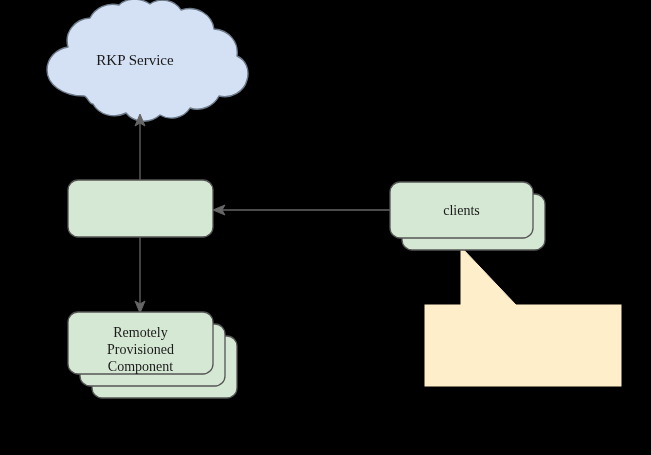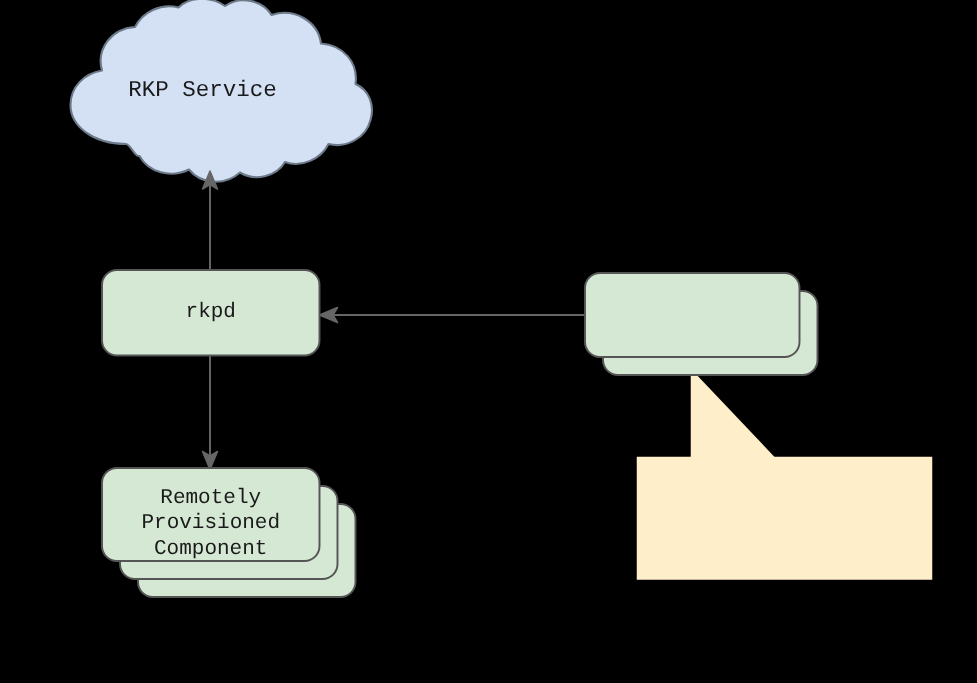--- a/index.html
+++ b/index.html
@@ -27,21 +27,21 @@
     width: 651px;
     height: 455px;
   }
   .node-label {
     position: absolute;
     display: flex;
     align-items: center;
     justify-content: center;
     text-align: center;
     color: #1a1a1a;
-    font-family: Liberation Mono, monospace;
+    font-family: Liberation Serif, serif;
     font-size: 14px;
     line-height: 17px;
     white-space: pre-line;
     pointer-events: none;
   }
   #cloud-label {
     left: 45px;
     top: 40px;
     width: 180px;
     height: 40px;
@@ -141,21 +141,21 @@
 
     <g>
       <rect x="402" y="194" width="143" height="56" rx="10" ry="10" fill="#d5e8d4" stroke="#555555" stroke-width="1.3"></rect>
       <rect x="390" y="182" width="143" height="56" rx="10" ry="10" fill="#d5e8d4" stroke="#555555" stroke-width="1.3"></rect>
     </g>
 
   </svg>
 
   <div class="node-label" id="cloud-label">RKP Service</div>
 
-  <div class="node-label" id="rkpd-label">rkpd</div>
 
+  <div class="node-label" id="clients-label">clients</div>
 
   <div class="node-label" id="rpc-label">Remotely
 Provisioned
 Component</div>
 
 
 </div>
 
 </body></html>

